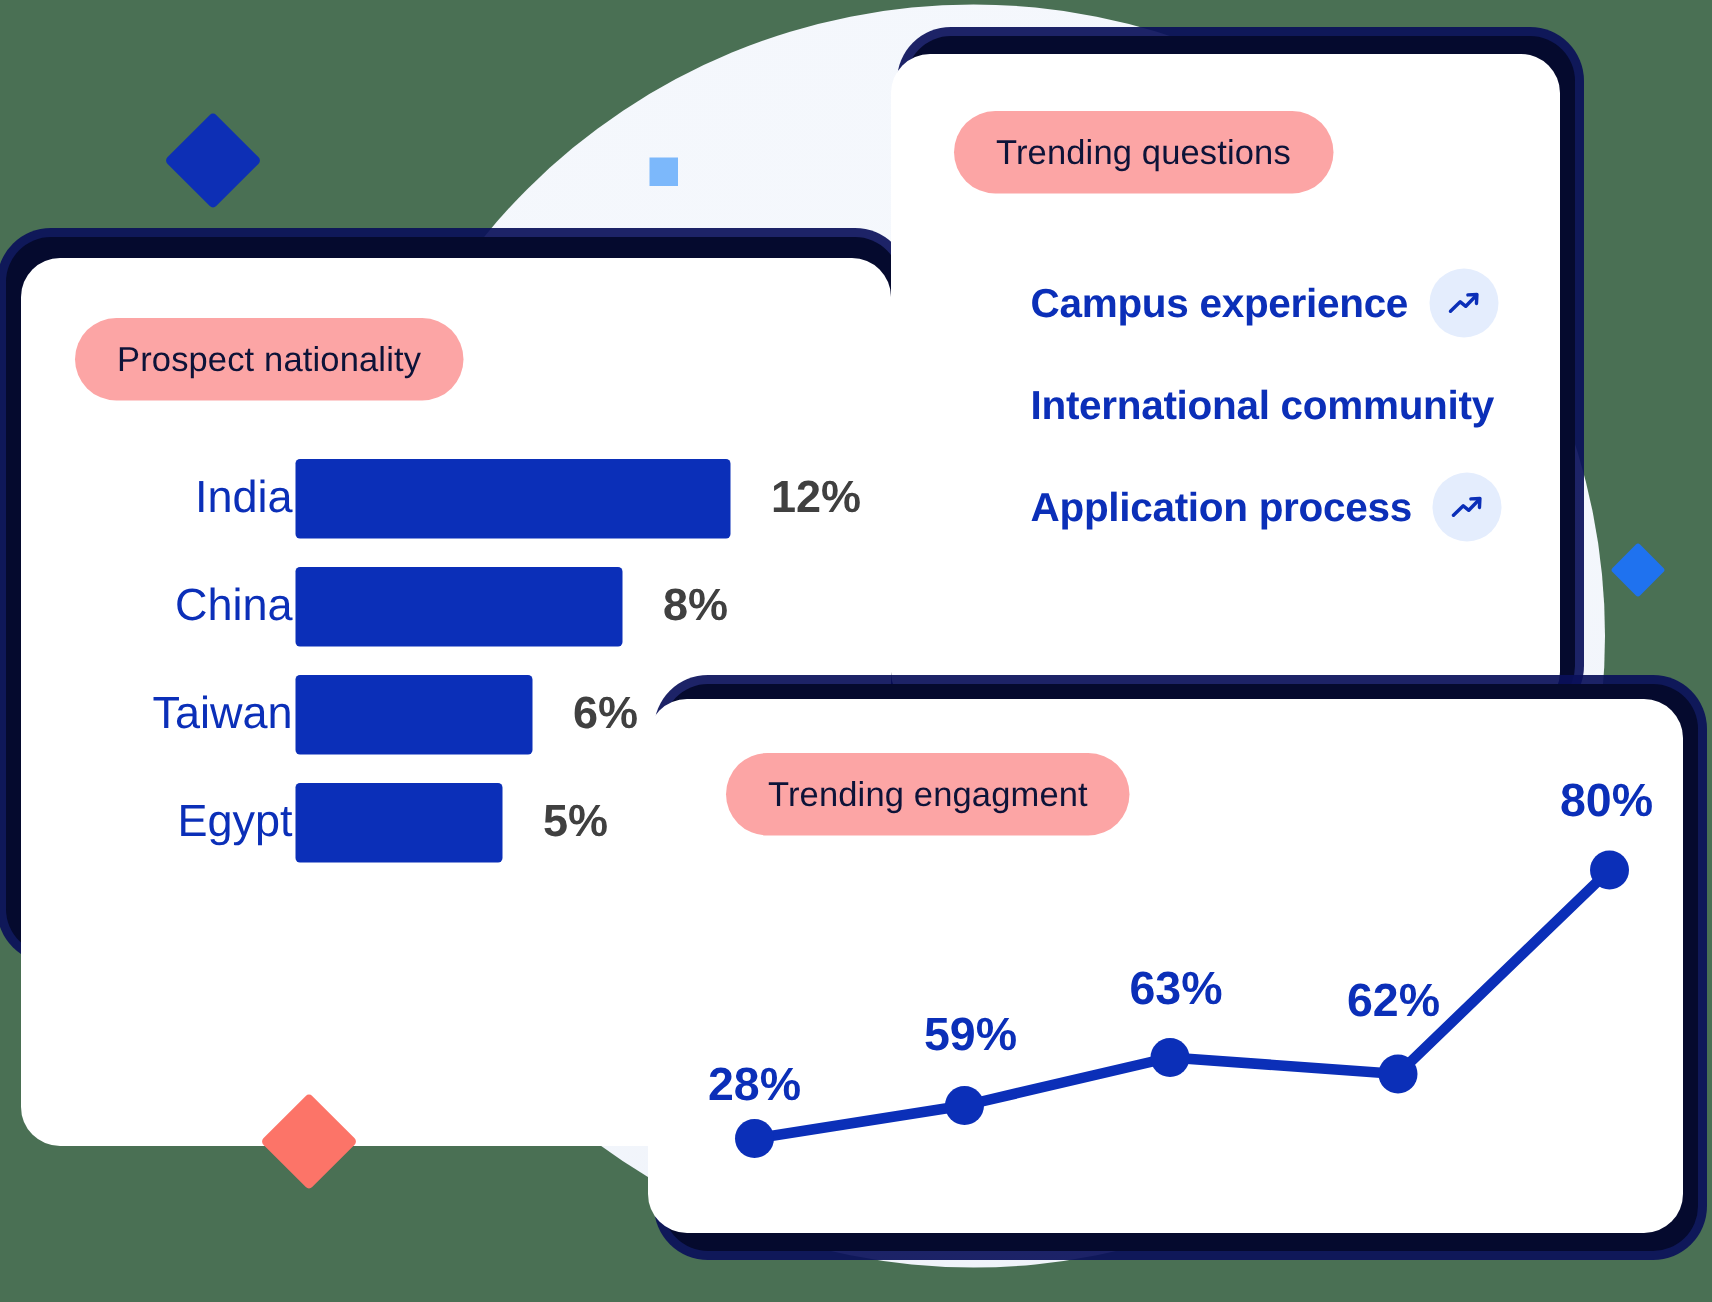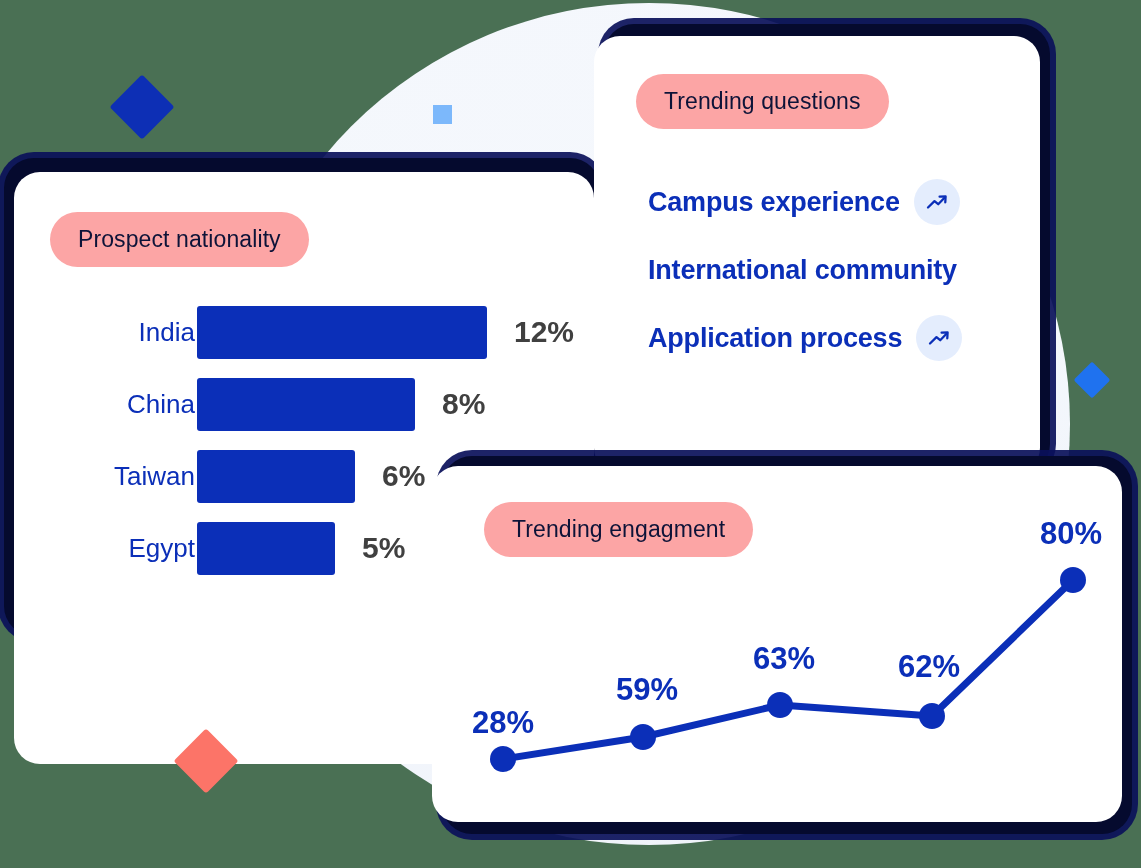--- a/index.html
+++ b/index.html
@@ -139,21 +139,21 @@
     height: 72px;
     display: flex;
     align-items: center;
   }
   .bar-label {
     position: absolute;
     right: 399px;
     width: 170px;
     text-align: right;
     color: #0b2fb8;
-    font-size: 26px;
+    font-size: 30px;
     white-space: nowrap;
   }
   .bar-rect {
     position: absolute;
     left: 183px;
     height: 53px;
     background: #0b2fb8;
     border-radius: 3px;
   }
   .bar-value {
@@ -165,20 +165,21 @@
   }
 
   
   .trend-pill-wrap { position: absolute; left: 42px; top: 38px; }
   .trend-list { position: absolute; left: 54px; top: 132px; }
   .trend-item {
     display: flex;
     align-items: center;
     height: 68px;
     gap: 14px;
+    margin-left: 39px;
   }
   .trend-text {
     color: #0b2fb8;
     font-size: 27px;
     font-weight: 700;
     white-space: nowrap;
     letter-spacing: -0.2px;
   }
   .trend-badge {
     width: 46px; height: 46px;

